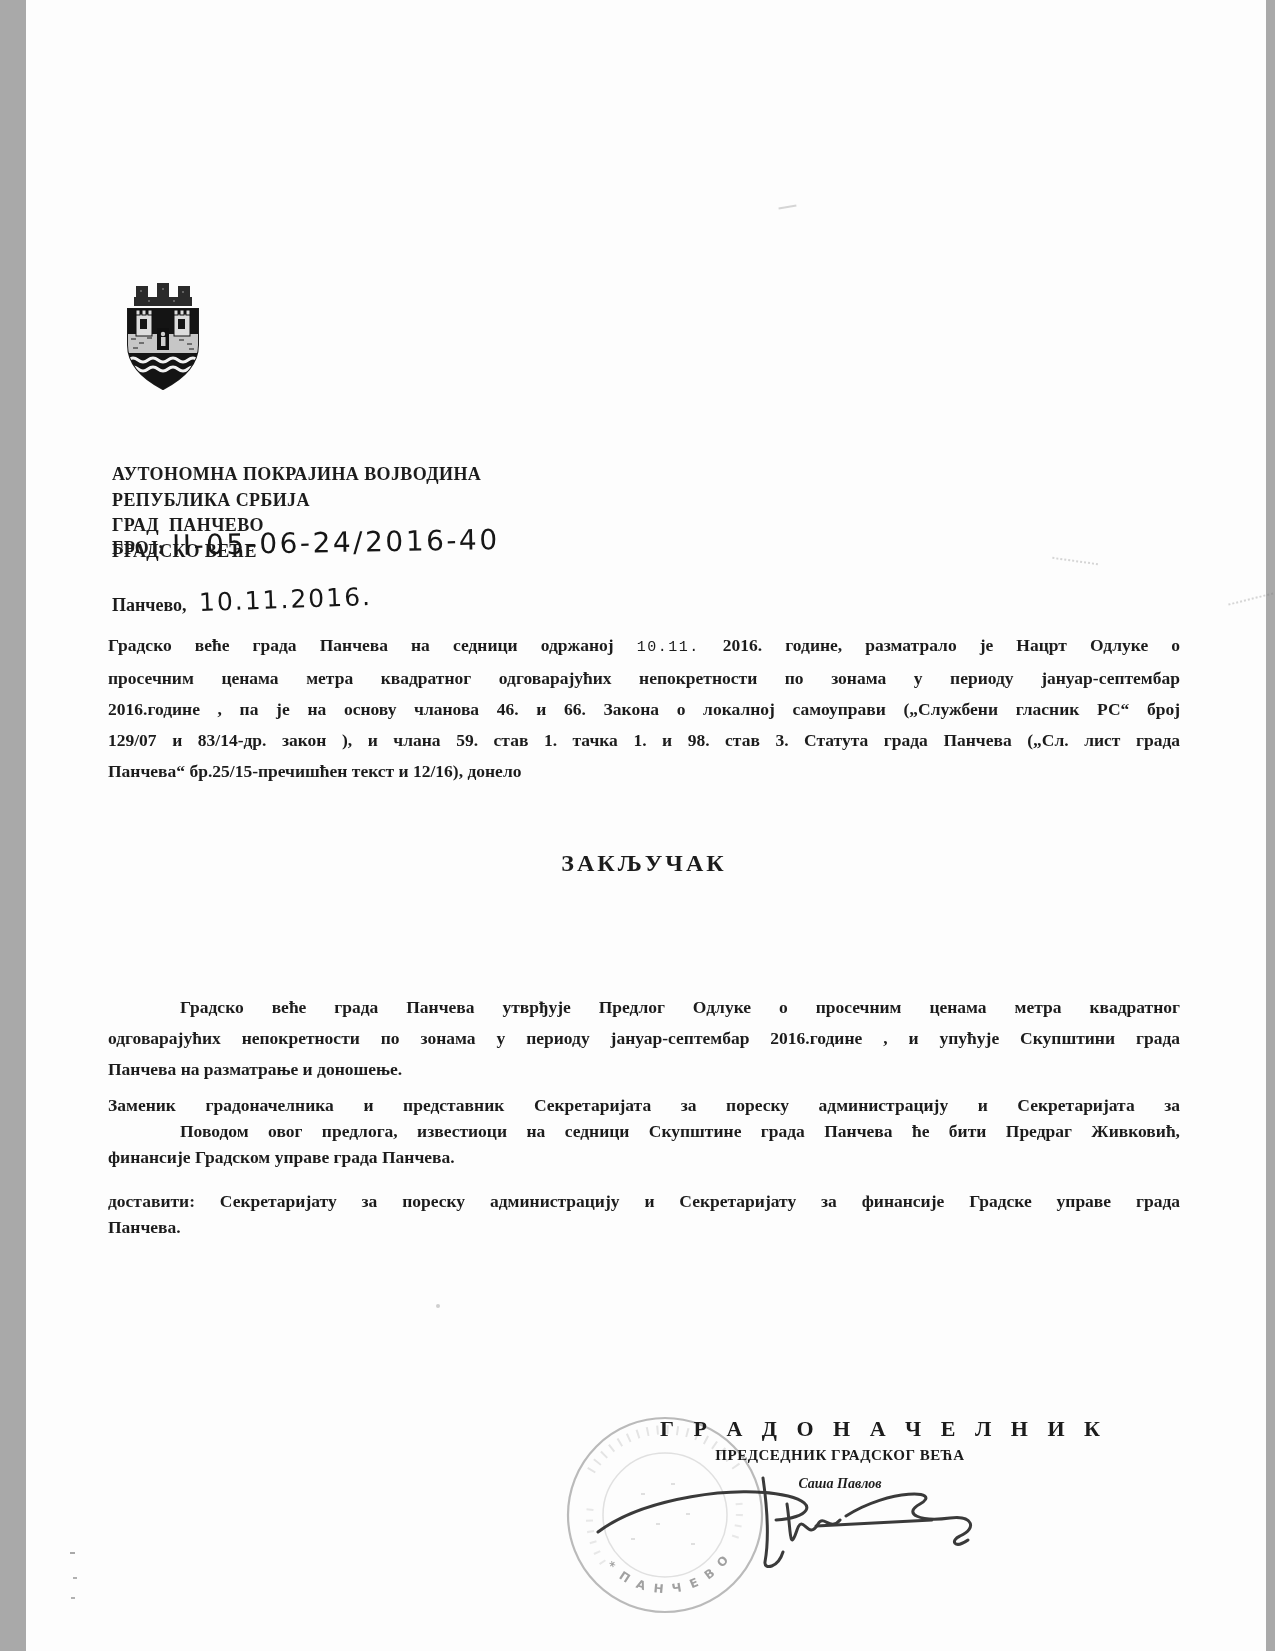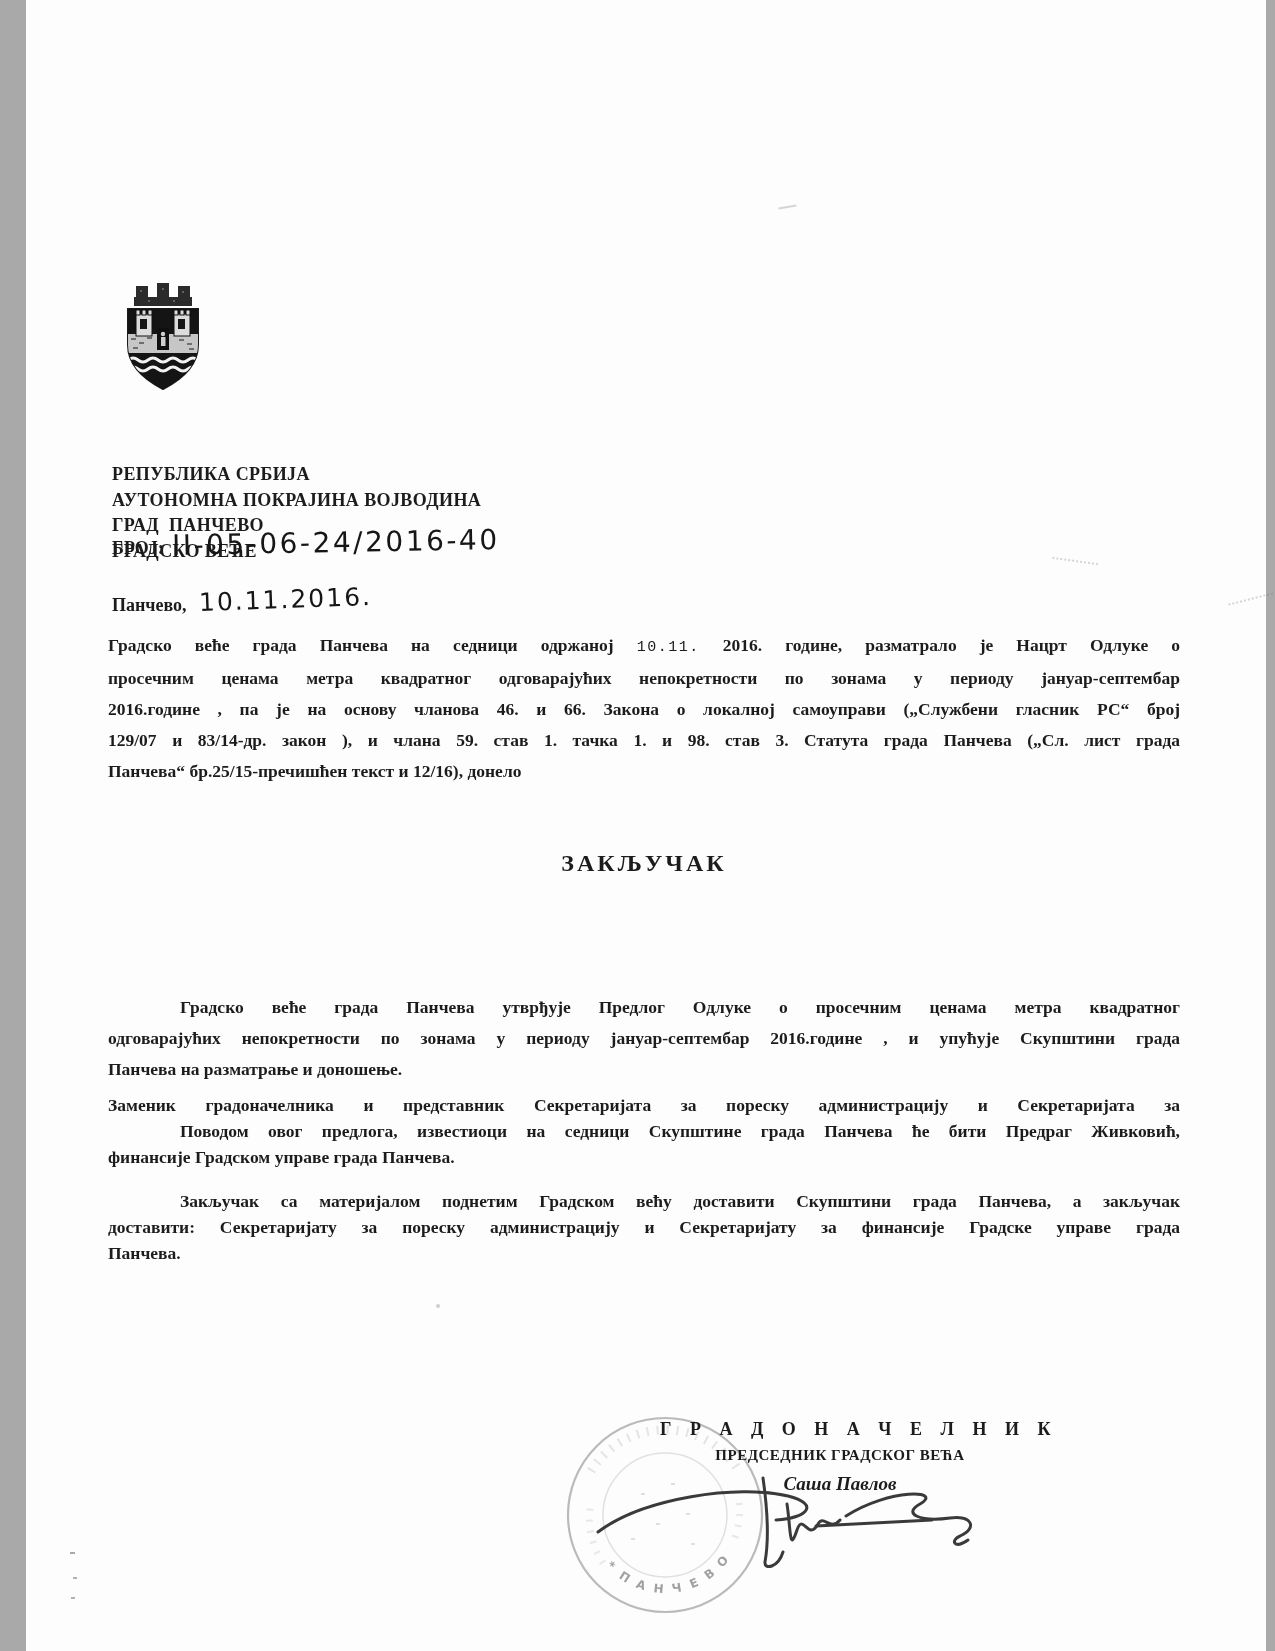--- a/index.html
+++ b/index.html
@@ -31,23 +31,23 @@
   .p4{top:1188px;} .p4 div{line-height:26px;}
   .jline{text-align:justify;text-align-last:justify;}
   .lline{text-align:left;}
   .indent{text-indent:72px;}
   .hw-inline{font-family:Liberation Mono, monospace;font-weight:400;font-size:15px;letter-spacing:1.5px;}
 
   .doc-title{position:absolute;left:108px;top:850px;width:1072px;text-align:center;
              font-weight:700;font-size:24px;letter-spacing:3px;}
 
   .sigblock{position:absolute;left:660px;top:1416px;width:360px;text-align:center;}
-  .sig-role1{font-weight:700;font-size:18px;letter-spacing:7px;line-height:26px;white-space:pre;}
+  .sig-role1{font-weight:700;font-size:22px;letter-spacing:7px;line-height:26px;white-space:pre;}
   .sig-role2{font-weight:700;font-size:15px;letter-spacing:.5px;line-height:27px;}
-  .sig-name{font-weight:700;font-style:italic;font-size:19px;line-height:30px;}
+  .sig-name{font-weight:700;font-style:italic;font-size:14px;line-height:30px;}
 
   .stamp{position:absolute;left:551px;top:1403px;width:228px;height:248px;}
   .scribble{position:absolute;left:588px;top:1468px;width:410px;height:110px;}
 
   .smudge{position:absolute;}
   #m1{left:779px;top:206px;width:18px;height:6px;border-top:2px solid #6e6e6e;transform:rotate(-10deg);opacity:.28;}
   #m2{left:1052px;top:560px;width:46px;height:2px;border-top:2px dotted #7a7a7a;transform:rotate(8deg);opacity:.3;}
   #m3{left:1228px;top:598px;width:46px;height:2px;border-top:2px dotted #7a7a7a;transform:rotate(-14deg);opacity:.3;}
   #m4{left:436px;top:1304px;width:4px;height:4px;background:#8a8a8a;border-radius:50%;opacity:.4;}
   #m5{left:70px;top:1552px;width:5px;height:2px;background:#555;opacity:.5;}
@@ -107,22 +107,22 @@
       </g>
       <rect x="21" y="38" width="7" height="10" fill="#161616"></rect>
       <rect x="59" y="38" width="7" height="10" fill="#161616"></rect>
       <rect x="38" y="47" width="12" height="22" fill="#101010"></rect>
       <circle cx="44" cy="53" r="2.2" fill="#cfcfcf"></circle>
       <rect x="42" y="56" width="4.5" height="9" fill="#cfcfcf"></rect>
     </g>
   </svg>
 
   <div class="letterhead">
+    <div class="org-line">АУТОНОМНА ПОКРАЈИНА ВОЈВОДИНА</div>
     <div class="org-line">РЕПУБЛИКА СРБИЈА</div>
-    <div class="org-line">АУТОНОМНА ПОКРАЈИНА ВОЈВОДИНА</div>
     <div class="org-line">ГРАД  ПАНЧЕВО</div>
     <div class="org-line">ГРАДСКО ВЕЋЕ</div>
   </div>
 
   <div class="num-line">
     <span class="num-label">БРОЈ:</span><span class="hw hw-number">II-05-06-24/2016-40</span>
   </div>
 
   <div class="place-line">
     <span class="place-label">Панчево,</span><span class="hw hw-date">10.11.2016.</span>
@@ -144,21 +144,20 @@
     <div class="lline">Панчева на разматрање и доношење.</div>
   </div>
 
   <div class="para p3">
     <div class="jline">Заменик градоначелника и представник Секретаријата за пореску администрацију и Секретаријата за</div>
     <div class="jline indent">Поводом овог предлога, известиоци на седници Скупштине града Панчева ће бити Предраг Живковић,</div>
     <div class="lline">финансије  Градском управе града Панчева.</div>
   </div>
 
   <div class="para p4">
-    <div class="jline indent">Закључак са материјалом поднетим Градском већу доставити Скупштини града Панчева, а закључак</div>
     <div class="jline">доставити: Секретаријату за пореску администрацију и Секретаријату за финансије Градске управе града</div>
     <div class="lline">Панчева.</div>
   </div>
 
   <svg class="stamp" viewBox="0 0 228 248">
     <g fill="none" stroke="#8d8d8d">
       <circle cx="114" cy="112" r="97" stroke-width="2.2" opacity="0.6"></circle>
       <circle cx="114" cy="112" r="62" stroke-width="1.5" opacity="0.25"></circle>
       <path d="M 40 68 A 87 87 0 0 1 188 68" stroke-width="9" stroke-dasharray="2 8" opacity="0.22"></path>
       <path d="M 52 160 A 80 80 0 0 1 40 100" stroke-width="7" stroke-dasharray="2 9" opacity="0.18"></path>

